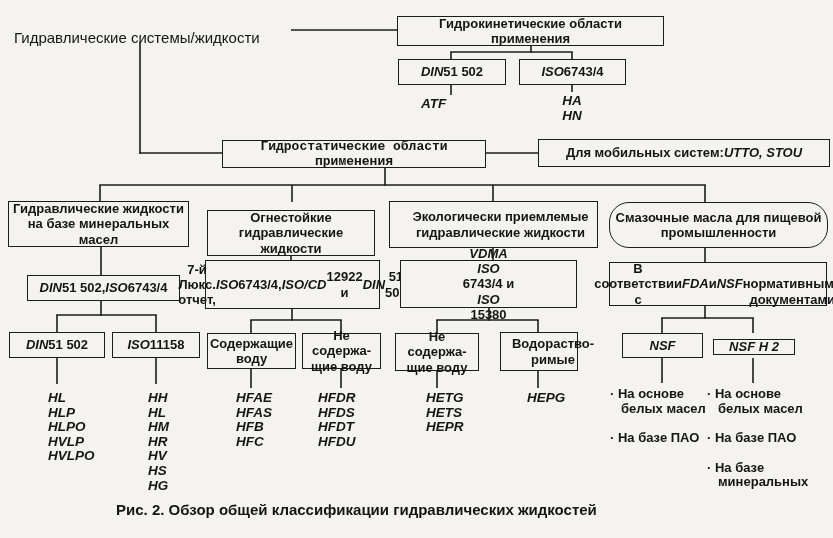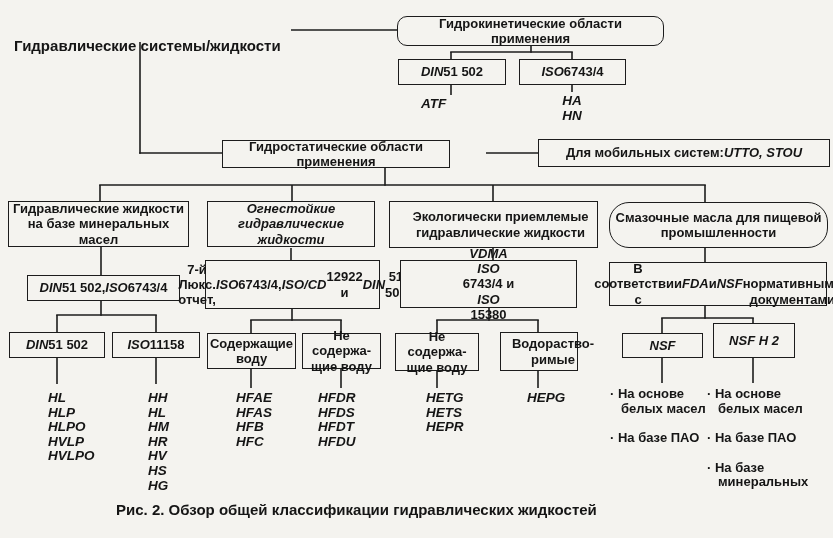--- a/index.html
+++ b/index.html
@@ -41,22 +41,22 @@
   .bullet{
     padding-left:11px;
     text-indent:-11px;
     margin-bottom:15px;
     white-space:pre-line;
     font-weight:bold;
     line-height:14.5px;
   }
   .bullet::before{content:"· ";}
   .root-label{
-    position:absolute;left:14px;top:37px;
-    font-weight:bold;font-size:15px;
+    position:absolute;left:14px;top:29px;
+    font-weight:normal;font-size:15px;
   }
   .caption{
     position:absolute;left:116px;top:501px;
     font-size:15px;font-weight:bold;
   }
 </style>
 </head>
 <body>
 
 <div class="stage">
@@ -112,49 +112,49 @@
       <line x1="661.2" y1="318" x2="753.8" y2="318"></line>
       <line x1="662" y1="318" x2="662" y2="333"></line>
       <line x1="753" y1="318" x2="753" y2="333"></line>
       <line x1="662" y1="358" x2="662" y2="383"></line>
       <line x1="753" y1="358" x2="753" y2="383"></line>
     </g>
   </svg>
 
   <div class="root-label">Гидравлические системы/жидкости</div>
 
-  <div class="box" style="left:397px;top:16px;width:267px;height:30px;border-radius:10px;">Гидрокинетические области применения</div>
+  <div class="box" style="left:397px;top:16px;width:267px;height:30px;">Гидрокинетические области применения</div>
   <div class="box" style="left:398px;top:59px;width:108px;height:26px;"><span class="it">DIN</span><span> 51 502</span></div>
   <div class="box" style="left:519px;top:59px;width:107px;height:26px;"><span class="it">ISO</span><span> 6743/4</span></div>
   <div class="codes" style="left:421px;top:97px;width:60px;text-align:left;">ATF</div>
   <div class="codes" style="left:542px;top:94px;width:60px;text-align:center;">HA
 HN</div>
 
-  <div class="box" style="left:222px;top:140px;width:228px;height:28px;">Гидростатические области применения</div>
+  <div class="box" style="left:222px;top:140px;width:264px;height:28px;font-family:Liberation Mono, monospace;">Гидростатические области применения</div>
   <div class="box" style="left:538px;top:139px;width:292px;height:28px;"><span>Для мобильных систем: </span><span class="it">UTTO, STOU</span></div>
 
   <div class="box" style="left:8px;top:201px;width:181px;height:46px;">Гидравлические жидкости
 на базе минеральных масел</div>
   <div class="box" style="left:27px;top:275px;width:153px;height:26px;"><span class="it">DIN</span><span> 51 502, </span><span class="it">ISO</span><span> 6743/4</span></div>
   <div class="box" style="left:9px;top:332px;width:96px;height:26px;"><span class="it">DIN</span><span> 51 502</span></div>
   <div class="box" style="left:112px;top:332px;width:88px;height:26px;"><span class="it">ISO</span><span> 11158</span></div>
   <div class="codes" style="left:48px;top:391px;">HL
 HLP
 HLPO
 HVLP
 HVLPO</div>
   <div class="codes" style="left:148px;top:391px;">HH
 HL
 HM
 HR
 HV
 HS
 HG</div>
 
-  <div class="box" style="left:207px;top:201px;width:168px;height:46px;font-style:italic;">Огнестойкие
+  <div class="box" style="left:207px;top:210px;width:168px;height:46px;">Огнестойкие
 гидравлические жидкости</div>
   <div class="box" style="left:205px;top:260px;width:175px;height:49px;"><span>7-й Люкс. отчет,
 </span><span class="it">ISO</span><span> 6743/4, </span><span class="it">ISO/CD</span><span> 12922
 и </span><span class="it">DIN</span><span> 51 502</span></div>
   <div class="box" style="left:207px;top:333px;width:89px;height:36px;">Содержащие
 воду</div>
   <div class="box" style="left:302px;top:333px;width:79px;height:36px;">Не содержа-
 щие воду</div>
   <div class="codes" style="left:236px;top:391px;">HFAE
 HFAS
@@ -175,21 +175,21 @@
   <div class="codes" style="left:426px;top:391px;">HETG
 HETS
 HEPR</div>
   <div class="codes" style="left:527px;top:391px;">HEPG</div>
 
   <div class="box" style="left:609px;top:202px;width:219px;height:46px;border-radius:20px;">Смазочные масла для пищевой
 промышленности</div>
   <div class="box" style="left:609px;top:262px;width:218px;height:44px;"><span>В соответствии с </span><span class="it">FDA</span><span> и </span><span class="it">NSF</span><span>
 нормативными документами</span></div>
   <div class="box it" style="left:622px;top:333px;width:81px;height:25px;">NSF</div>
-  <div class="box it" style="left:713px;top:323px;width:82px;height:35px;">NSF H 2</div>
+  <div class="box it" style="left:713px;top:339px;width:82px;height:16px;">NSF H 2</div>
   <div class="bullets" style="left:610px;top:387px;width:96px;">
     <div class="bullet">На основе
 белых масел</div>
     <div class="bullet">На базе ПАО</div>
   </div>
   <div class="bullets" style="left:707px;top:387px;width:110px;">
     <div class="bullet">На основе
 белых масел</div>
     <div class="bullet">На базе ПАО</div>
     <div class="bullet">На базе

